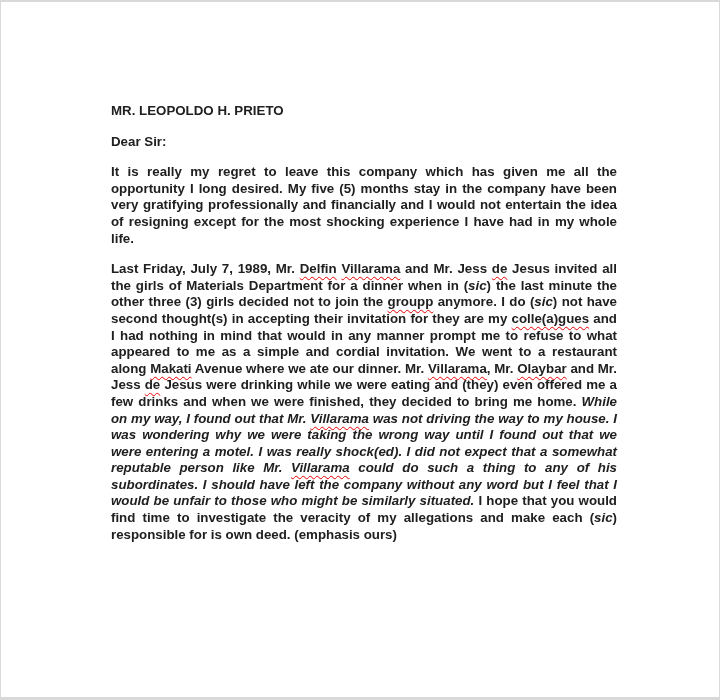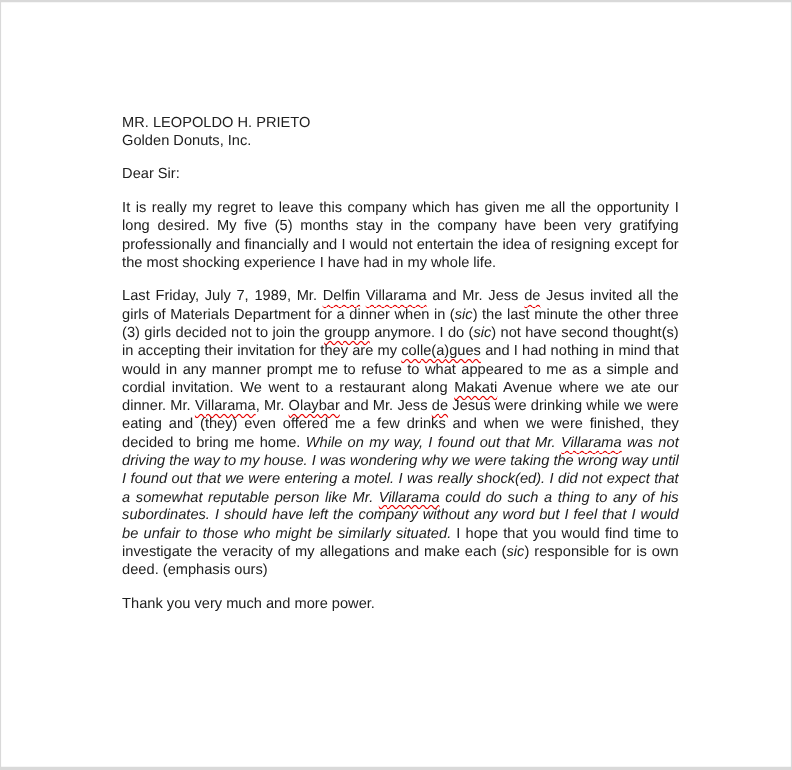--- a/index.html
+++ b/index.html
@@ -21,43 +21,41 @@
   }
   .letter {
     box-sizing: content-box;
     padding: 101px 0 0 110px;
     width: 506px;
     font-family: "Liberation Sans", "DejaVu Sans", sans-serif;
     font-size: 13.3px;
     line-height: 16.6px;
     color: var(--ink, #202020);
   }
-  .recipient { margin: 0; }
+  .recipient { margin: 0; font-weight: bold; }
   .line { margin: 0; }
-  p { margin: 14px 0 0 0; }
+  p { margin: 14px 0 0 0; font-weight: bold; }
   .para { text-align: justify; }
   .italic { font-style: italic; }
   .misspell {
     text-decoration: underline;
     text-decoration-style: wavy;
     text-decoration-color: var(--squiggle, #e60000);
     text-decoration-thickness: 1px;
     text-underline-offset: 2.5px;
     text-decoration-skip-ink: none;
   }
 </style>
 </head>
 <body>
 
 <div class="frame">
   <div class="letter">
     <div class="recipient">
       <div class="line">MR. LEOPOLDO H. PRIETO</div>
-      <div class="line">Golden Donuts, Inc.</div>
     </div>
     <p class="salutation">Dear Sir:</p>
     <div id="paragraphs">
         <p class="para"><span>It is really my regret to leave this company which has given me all the opportunity I long desired. My five (5) months stay in the company have been very gratifying professionally and financially and I would not entertain the idea of resigning except for the most shocking experience I have had in my whole life.</span></p>
         <p class="para"><span>Last Friday, July 7, 1989, Mr. </span><span class="misspell">Delfin</span><span> </span><span class="misspell">Villarama</span><span> and Mr. Jess </span><span class="misspell">de</span><span> Jesus invited all the girls of Materials Department for a dinner when in (</span><span class="italic">sic</span><span>) the last minute the other three (3) girls decided not to join the </span><span class="misspell">groupp</span><span> anymore. I do (</span><span class="italic">sic</span><span>) not have second thought(s) in accepting their invitation for they are my </span><span class="misspell">colle(a)gues</span><span> and I had nothing in mind that would in any manner prompt me to refuse to what appeared to me as a simple and cordial invitation. We went to a restaurant along </span><span class="misspell">Makati</span><span> Avenue where we ate our dinner. Mr. </span><span class="misspell">Villarama</span><span>, Mr. </span><span class="misspell">Olaybar</span><span> and Mr. Jess </span><span class="misspell">de</span><span> Jesus were drinking while we were eating and (they) even offered me a few drinks and when we were finished, they decided to bring me home. </span><span class="italic">While on my way, I found out that Mr. </span><span class="italic misspell">Villarama</span><span class="italic"> was not driving the way to my house. I was wondering why we were taking the wrong way until I found out that we were entering a motel. I was really shock(ed). I did not expect that a somewhat reputable person like Mr. </span><span class="italic misspell">Villarama</span><span class="italic"> could do such a thing to any of his subordinates. I should have left the company without any word but I feel that I would be unfair to those who might be similarly situated.</span><span> I hope that you would find time to investigate the veracity of my allegations and make each (</span><span class="italic">sic</span><span>) responsible for is own deed. (emphasis ours)</span></p>
       </div>
-    <p class="closing">Thank you very much and more power.</p>
   </div>
 </div>
 
 </body></html>

